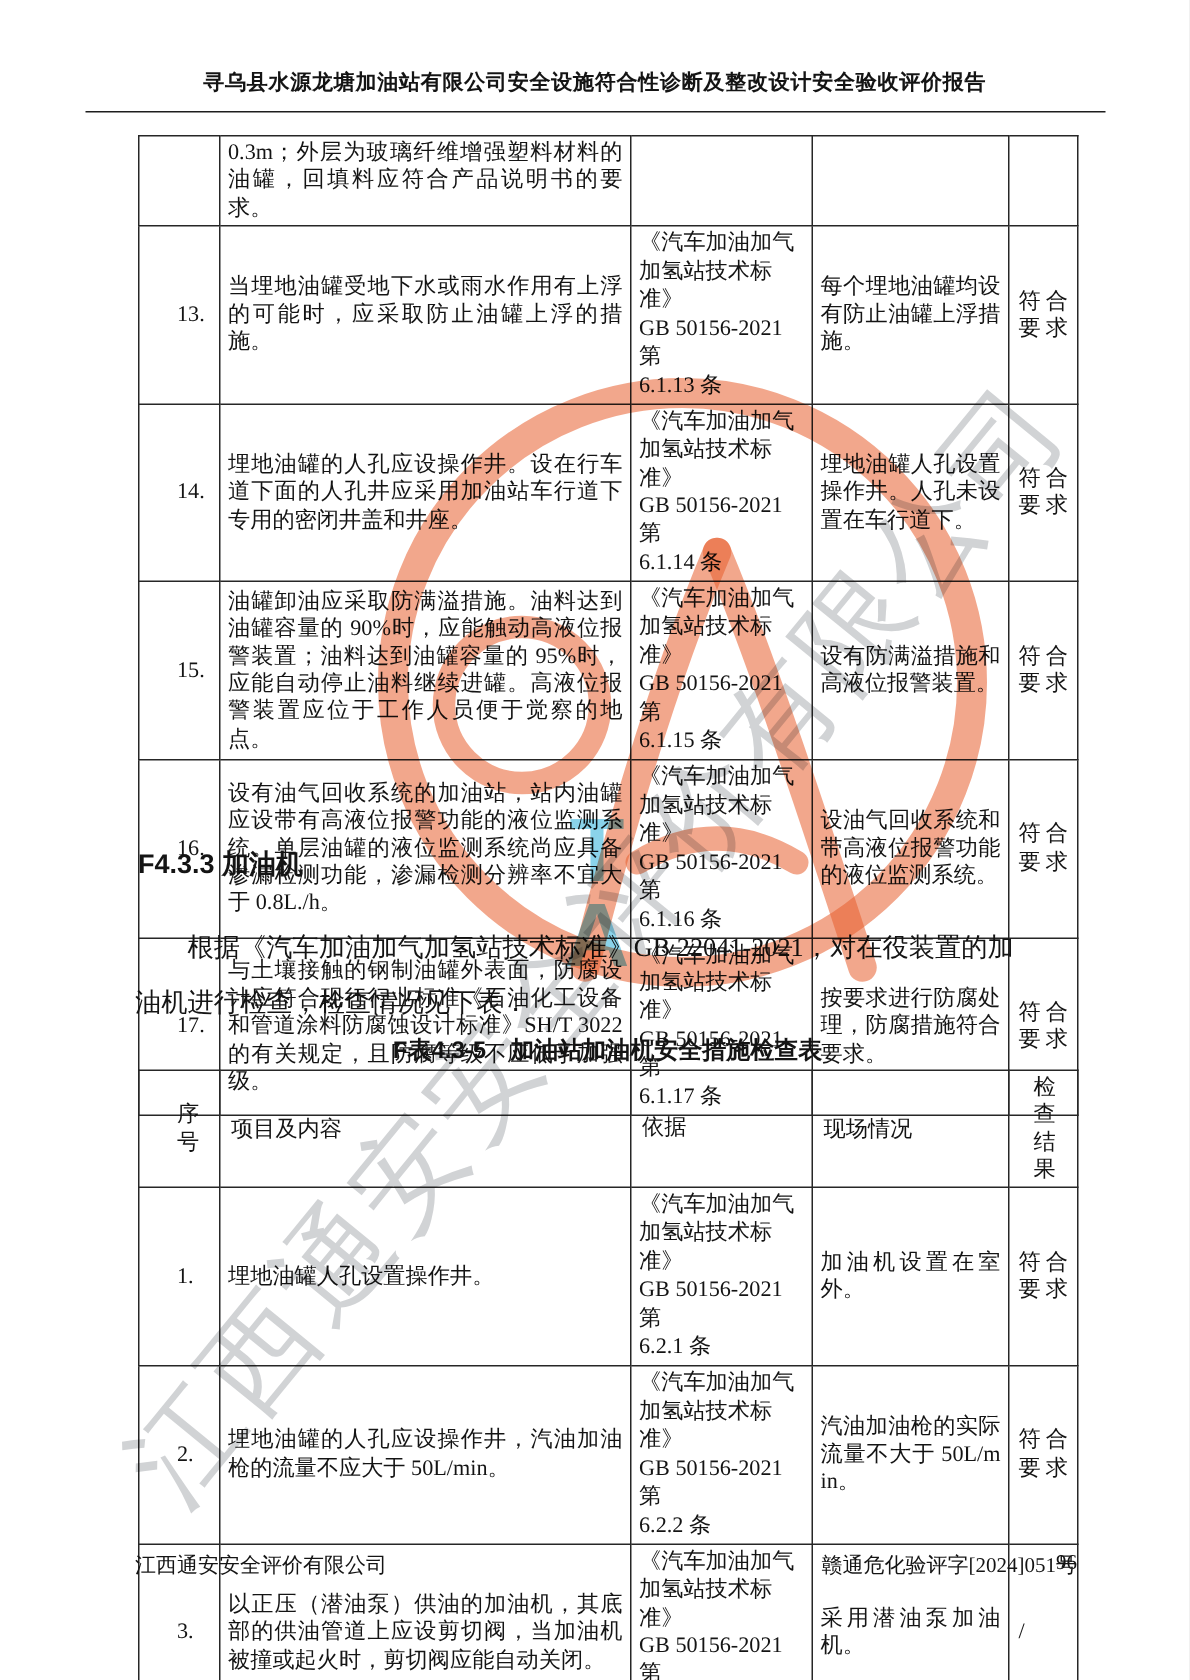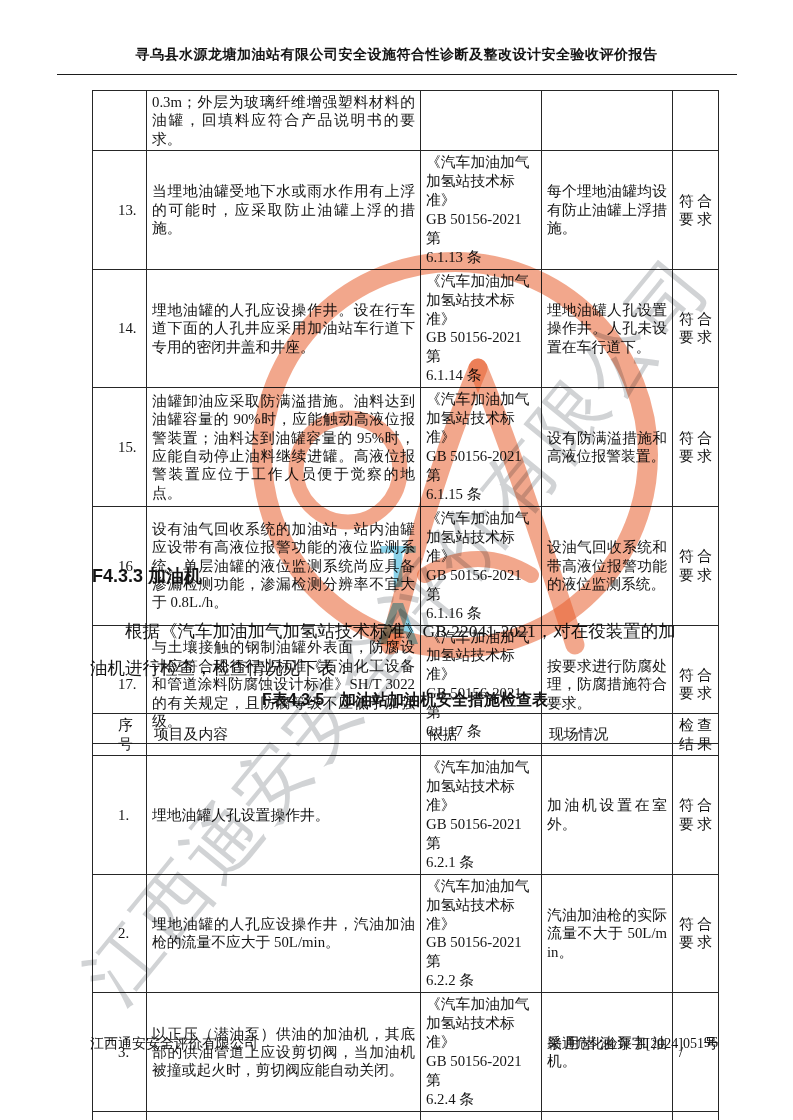--- a/index.html
+++ b/index.html
@@ -29,21 +29,21 @@
     font-weight:400;padding:2px 5px;vertical-align:middle;overflow:hidden;
     word-break:break-all;
   }
   th{font-weight:400;text-align:left;padding-left:7px;}
   .c-no{text-align:left;padding-left:25px;}
   .c-item{text-align:justify;margin-top:32px;}
   .c-item.clip{white-space:nowrap;}
   .c-basis{white-space:pre-line;line-height:1.28;}
   .c-site{text-align:justify;}
   .c-result{text-align:justify;text-align-last:justify;padding:2px 6px;}
-  th.c-result{text-align:justify;text-align-last:justify;padding:2px 6px;}
+  th.c-result{text-align:justify;text-align-last:justify;padding:2px 16px;}
   #table2 tr.cut td{border-bottom:none;}
   
   .sec-heading{
     position:absolute;left:92px;top:564px;
     font-family:Liberation Sans, sans-serif;
     font-size:18px;font-weight:bold;
   }
   .para{
     position:absolute;left:90px;top:613px;width:616px;
     font-size:17.5px;line-height:37px;white-space:pre-line;text-align:justify;

